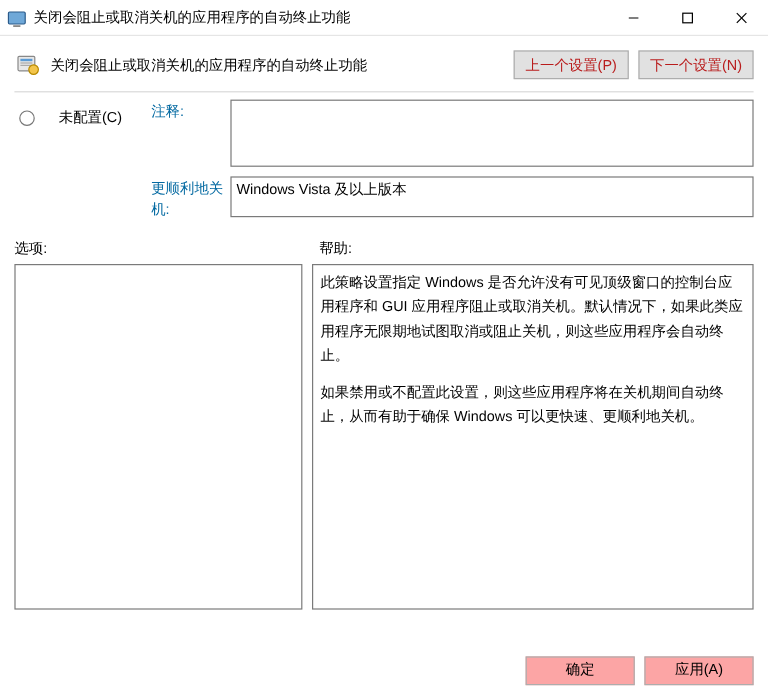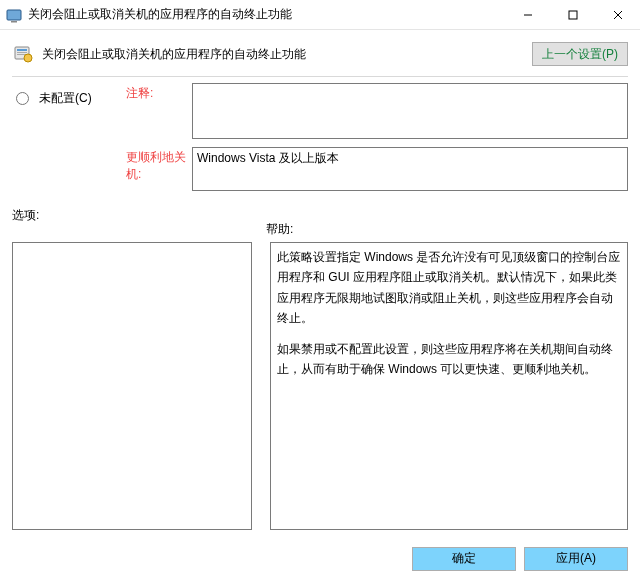--- a/index.html
+++ b/index.html
@@ -53,21 +53,21 @@
   .header .policy-icon {
     width: 22px; height: 22px;
     display: inline-flex; align-items: center; justify-content: center;
   }
   .header .policy-name { flex: 1; font-size: 12px; }
   .nav-btn {
     width: 96px;
     height: 24px;
     border: 1px solid #adadad;
     background: #e1e1e1;
-    color: #15803d;
+    color: #b91c1c;
     font-size: 12px;
     display: inline-flex;
     align-items: center;
     justify-content: center;
   }
   .hr {
     height: 1px;
     background: #d9d9d9;
     margin: 0 12px;
   }
@@ -79,71 +79,71 @@
     gap: 4px;
   }
   .radios {
     width: 110px;
     padding-top: 2px;
   }
   .radio-row {
     display: flex;
     align-items: center;
     height: 26px;
-    gap: 8px;
+    gap: 18px;
     padding-left: 4px;
     border-radius: 4px;
   }
   .radio-row input { margin: 0 2px 0 0; }
   .radio-row.emph {
     border: 2px solid #e02020;
     border-radius: 6px;
     padding-left: 2px;
   }
 
   .fields {
     flex: 1;
     display: grid;
     grid-template-columns: 66px 1fr;
     row-gap: 8px;
     align-items: start;
   }
-  .lbl { padding-top: 2px; color: #ef4444; }
+  .lbl { padding-top: 2px; color: #0369a1; }
   .txtarea {
     width: 100%;
     height: 56px;
     border: 1px solid #7a7a7a;
     background: #fff;
     resize: none;
     font: inherit;
     padding: 2px 4px;
   }
   .platforms {
     width: 100%;
-    height: 44px;
+    height: 34px;
     border: 1px solid #7a7a7a;
     background: #fff;
     padding: 2px 4px;
     overflow-y: scroll;
     font-size: 12px;
     white-space: nowrap;
   }
 
   
   .section-heads {
     display: flex;
     padding: 12px 16px 4px 12px;
   }
   .section-heads .left { width: 240px; }
-  .section-heads .right { flex: 1; padding-left: 14px; margin-top: 14px; }
+  .section-heads .right { flex: 1; padding-left: 14px; }
 
   .panes {
     display: flex;
     padding: 0 12px;
-    gap: 18px;
+    gap: 8px;
     height: 288px;
   }
   .pane {
     border: 1px solid #7a7a7a;
     background: #fff;
     overflow: auto;
     padding: 4px 6px;
     line-height: 1.7;
   }
   .pane.left { width: 240px; }
@@ -156,24 +156,24 @@
     height: 44px;
     border-top: 1px solid transparent;
     display: flex;
     align-items: center;
     justify-content: flex-end;
     padding-right: 12px;
     gap: 8px;
     background: #fff;
   }
   .btn {
-    width: 104px;
+    width: 91px;
     height: 24px;
     border: 1px solid #adadad;
-    background: #7dd3fc;
+    background: #fca5a5;
     font-size: 12px;
     display: inline-flex;
     align-items: center;
     justify-content: center;
     cursor: default;
   }
 </style>
 </head>
 <body>
 
@@ -210,20 +210,21 @@
     <svg width="20" height="20" viewBox="0 0 20 20">
       <rect x="2" y="3" width="14" height="12" rx="1" fill="#e8e8e8" stroke="#888"></rect>
       <rect x="4" y="5" width="10" height="2" fill="#5a9bd5"></rect>
       <rect x="4" y="8" width="10" height="1" fill="#aaa"></rect>
       <rect x="4" y="10" width="10" height="1" fill="#aaa"></rect>
       <circle cx="15" cy="14" r="4" fill="#f3c54b" stroke="#b88a00"></circle>
     </svg>
   </span>
   <span class="policy-name">关闭会阻止或取消关机的应用程序的自动终止功能</span>
   <div class="nav-btn">上一个设置(P)</div>
+  <div class="nav-btn">下一个设置(N)</div>
 </div>
 
 <div class="hr"></div>
 
 <div class="form">
   <div class="radios">
     <label class="radio-row">
       <input type="radio" name="state" style="">
       <span>未配置(C)</span>
     </label>

